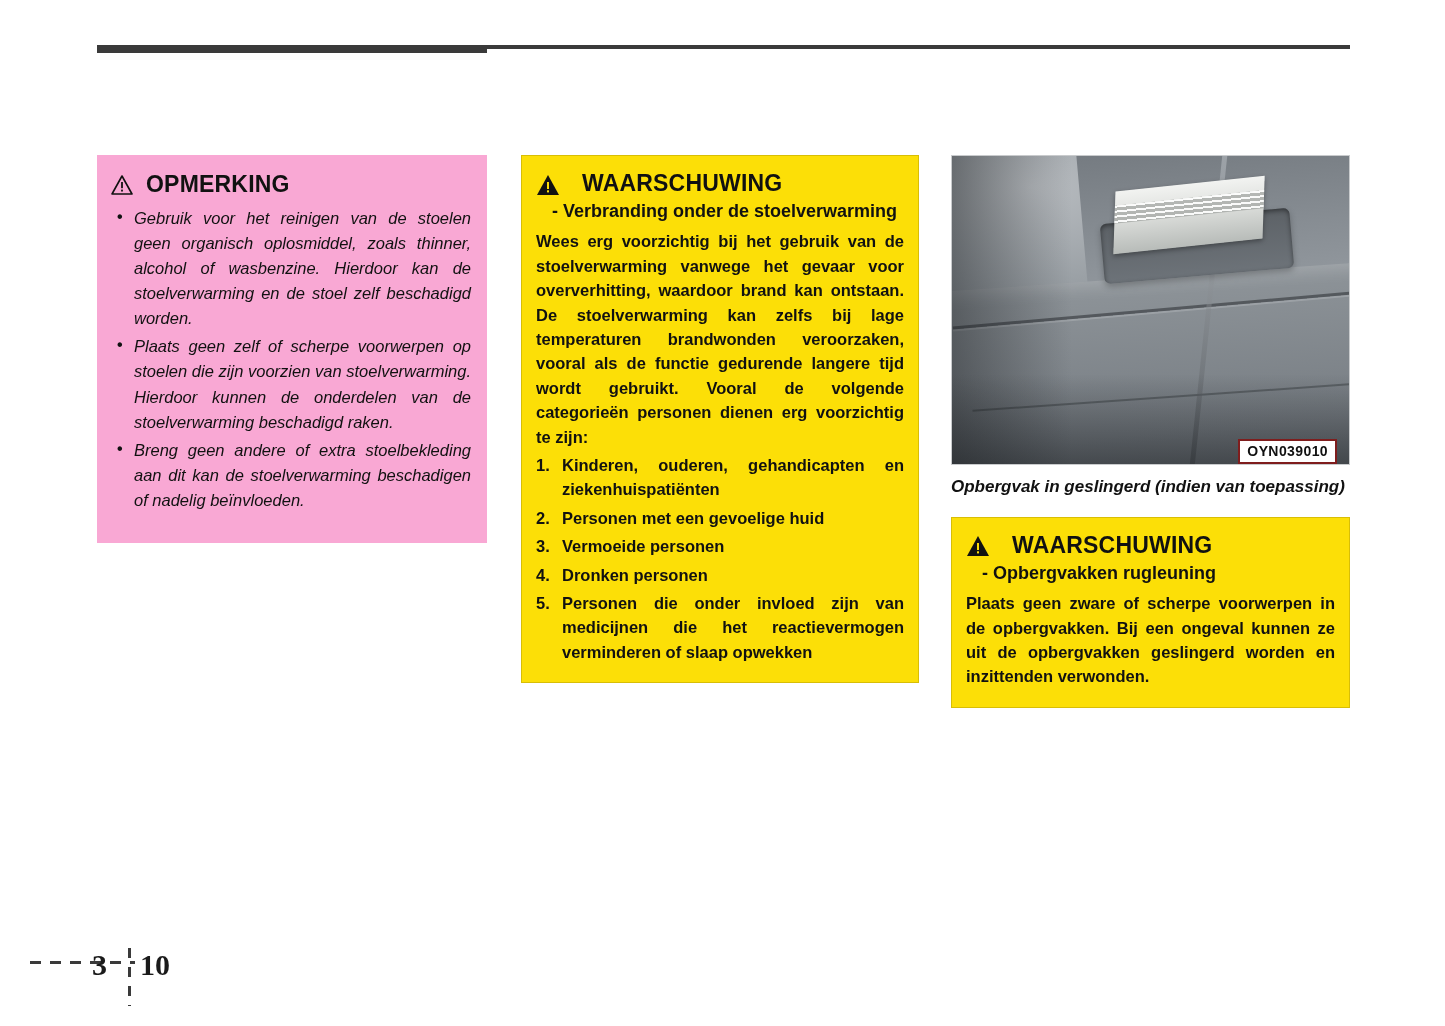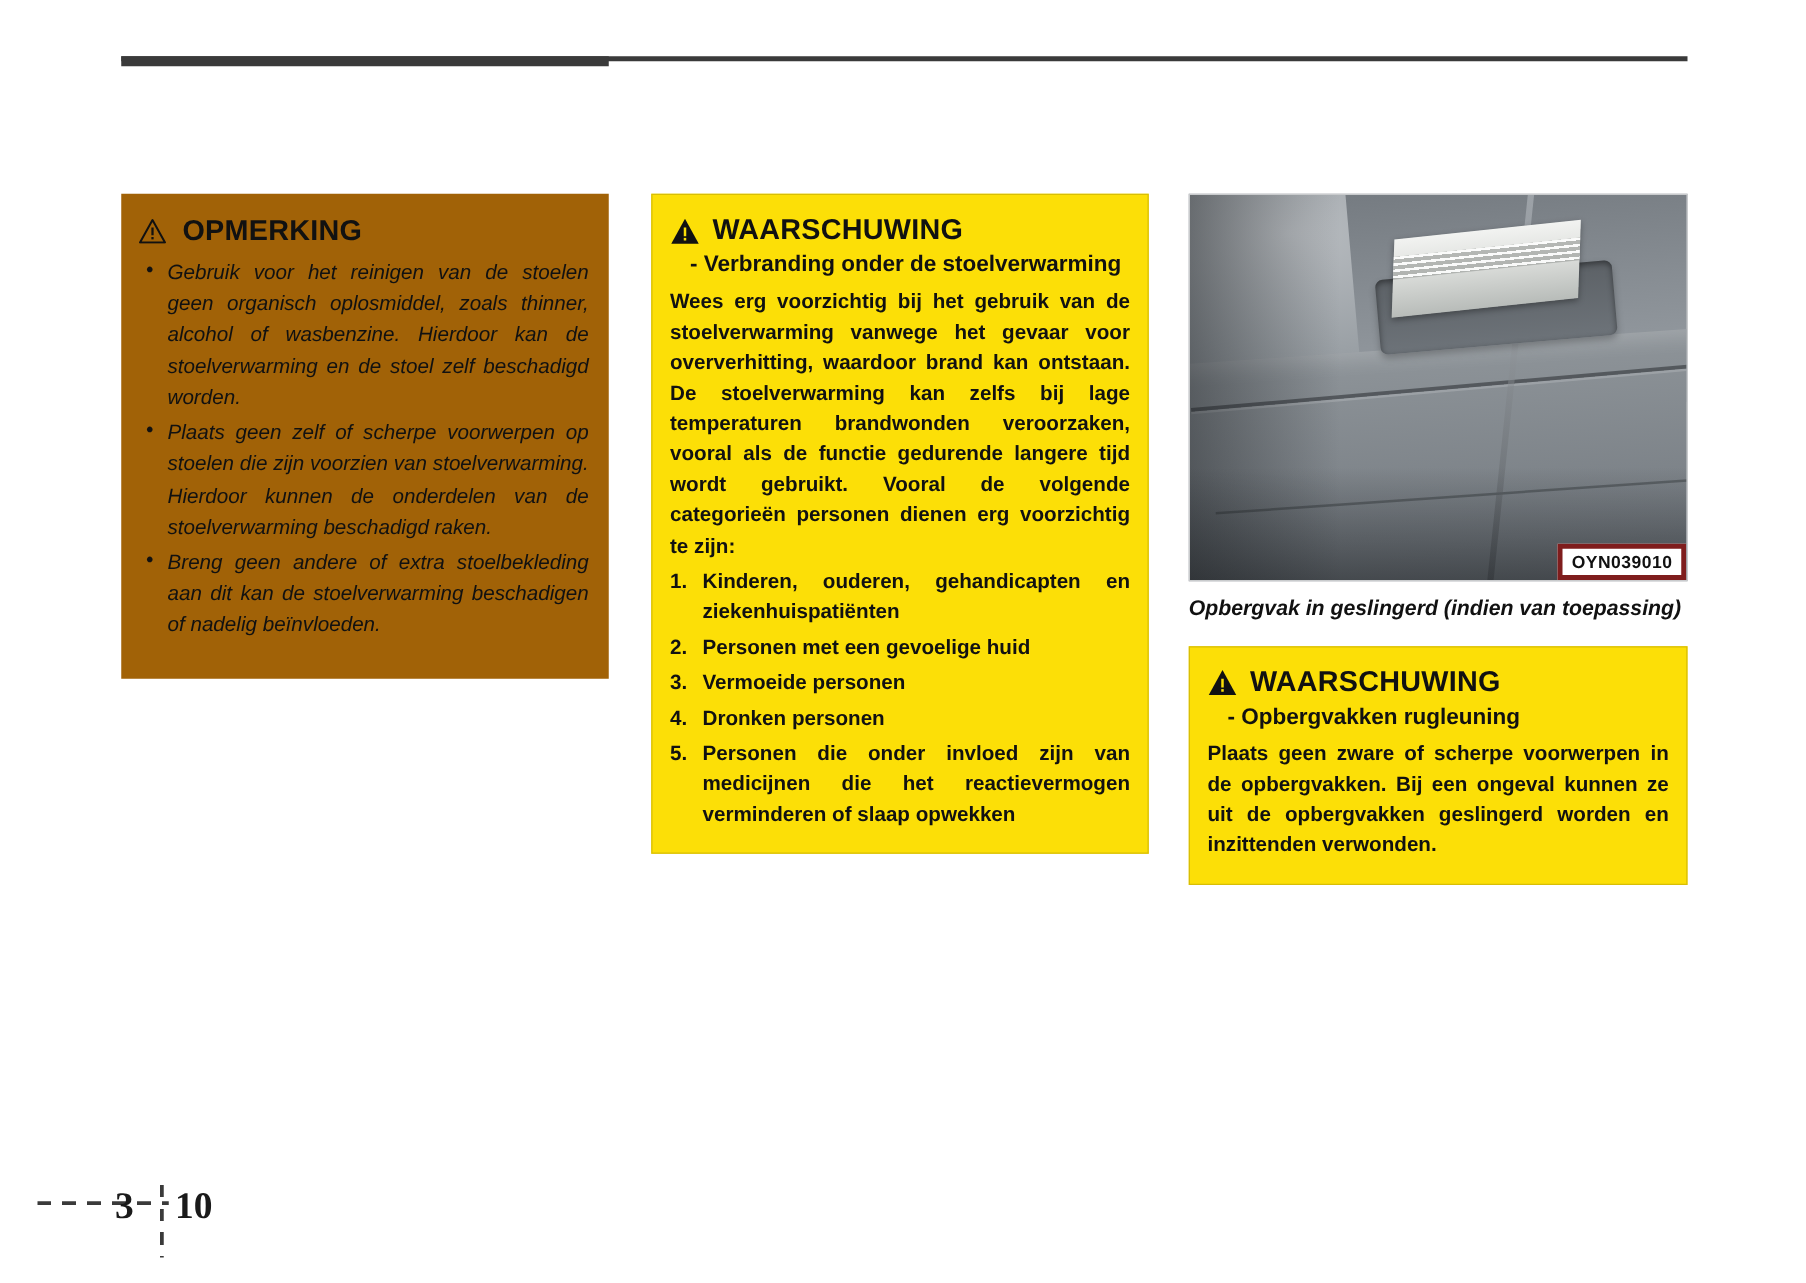--- a/index.html
+++ b/index.html
@@ -48,21 +48,21 @@
   .col {
     position: absolute;
     top: 155px;
   }
   .col-1 { left: 97px;  width: 390px; }
   .col-2 { left: 521px; width: 398px; }
   .col-3 { left: 951px; width: 399px; }
 
   
   .note-box {
-    background: #a16207;
+    background: #f9a8d4;
     padding: 16px 16px 14px 14px;
     box-sizing: border-box;
   }
   .box-head {
     display: flex;
     align-items: center;
     gap: 13px;
     margin-bottom: 8px;
   }
   .box-head .title {
@@ -111,21 +111,21 @@
   
   .warn-box {
     background: #fcdf07;
     border: 1px solid #d8be05;
     padding: 14px 14px 18px 14px;
     box-sizing: border-box;
   }
   .warn-head {
     display: flex;
     align-items: center;
-    gap: 12px;
+    gap: 24px;
     margin-bottom: 2px;
   }
   .warn-head .title {
     font-size: 23px;
     font-weight: 700;
     color: #111;
     letter-spacing: 0.2px;
   }
   .warn-sub {
     font-size: 18px;
@@ -175,24 +175,24 @@
     position: relative;
     width: 399px;
     height: 310px;
     background: #8d9196;
     overflow: hidden;
     border: 1px solid #c9cbcd;
     box-sizing: border-box;
   }
   .fig-code {
     position: absolute;
-    right: 0;
+    right: 12px;
     bottom: 0;
     background: #ffffff;
-    border: 4px solid #7f1d1d;
+    border: 2px solid #7f1d1d;
     font-size: 14px;
     font-weight: 700;
     color: #111;
     padding: 2px 7px 3px 7px;
     letter-spacing: 0.4px;
     margin-top: 36px;
   }
   .fig-caption {
     margin-top: 11px;
     font-size: 17px;

